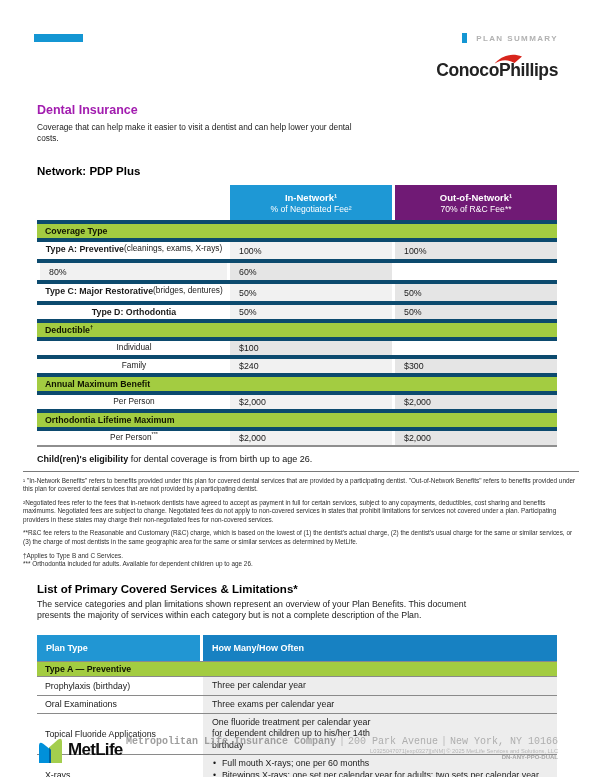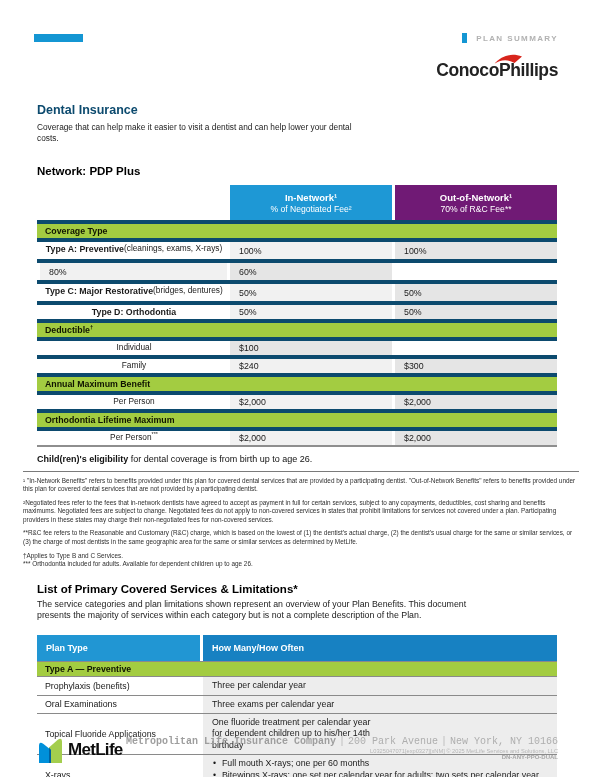--- a/index.html
+++ b/index.html
@@ -13,21 +13,21 @@
   .accent-bar { position:absolute; left:34px; top:34px; width:49px; height:8px; background:#1496d3; }
   .plan-summary { position:absolute; top:33px; right:42px; display:flex; align-items:center; gap:9px; }
   .plan-summary .sq { width:5px; height:10px; background:#1496d3; }
   .plan-summary .lbl { font-size:8px; letter-spacing:1.4px; color:#b2b2b2; font-weight:bold; }
   .conoco { position:absolute; top:60px; right:42px; }
   .conoco .wordmark { position:relative; font-size:17.5px; font-weight:bold; letter-spacing:-0.4px; color:#222; }
   .conoco svg { position:absolute; top:-8px; left:57px; }
 
   
   .main { position:absolute; left:37px; top:103px; width:520px; }
-  .h1 { font-size:12.5px; font-weight:bold; color:#0c4a6e; }
+  .h1 { font-size:12.5px; font-weight:bold; color:#a21caf; }
   .intro-desc { margin-top:5px; width:318px; font-size:8.3px; line-height:1.33; color:#222; }
   .h2 { margin-top:21px; font-size:11.5px; font-weight:bold; color:#000; }
 
   
   .t1 { margin-top:8px; width:520px; border-bottom:2px solid #8e8e8e; }
   .t1-row { display:grid; grid-template-columns:190px 165px 165px; border-top:4px solid #0c4a6e; }
   .t1-row.head { border-top:none; }
   .t1 .hc { min-height:35px; display:flex; flex-direction:column; justify-content:center; align-items:center;
             color:#fff; text-align:center; border-left:3px solid #fff; padding:2px 0; }
   .t1 .hc .ht { font-size:9.5px; font-weight:bold; }
@@ -227,21 +227,21 @@
         <div class="t2-row head">
           <div class="hc c1">Plan Type</div>
           <div class="hc c2">How Many/How Often</div>
         </div>
 
         <div class="t2-row">
           <div class="band">Type A — Preventive</div>
         </div>
 
         <div class="t2-row r1">
-          <div class="lc">Prophylaxis (benefits)</div>
+          <div class="lc">Prophylaxis (birthday)</div>
           <div class="vc">
               <span>Three per calendar year</span>
             </div>
         </div>
 
         <div class="t2-row r1">
           <div class="lc">Oral Examinations</div>
           <div class="vc">
               <span>Three exams per calendar year</span>
             </div>

